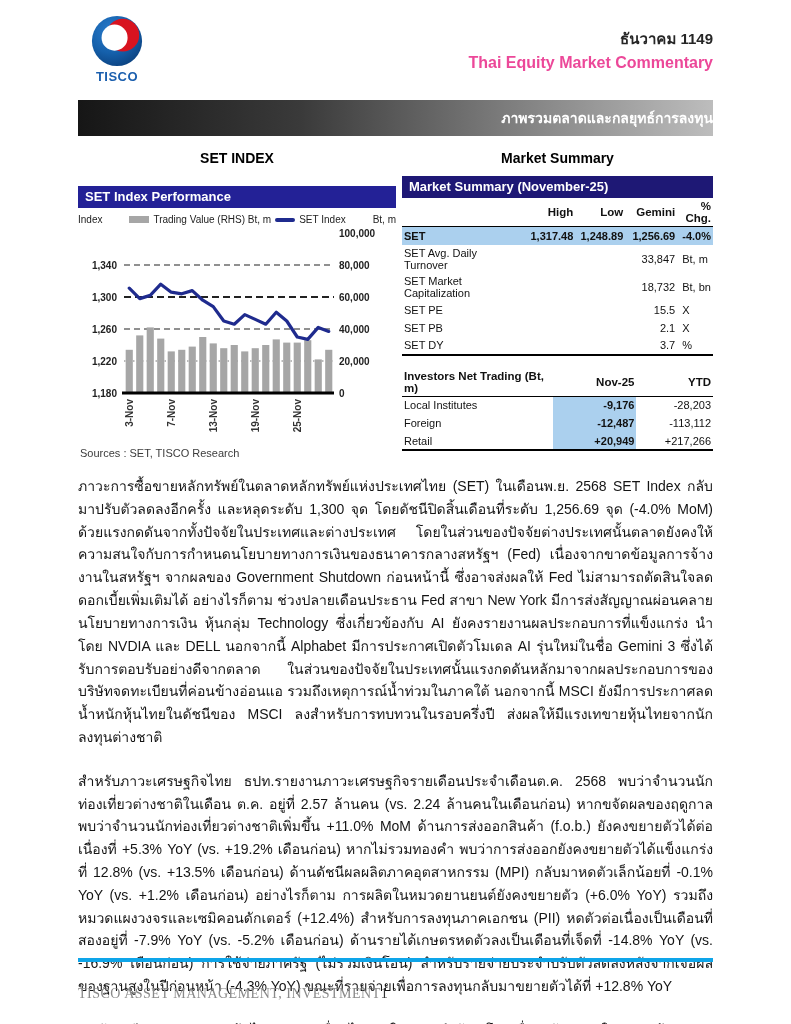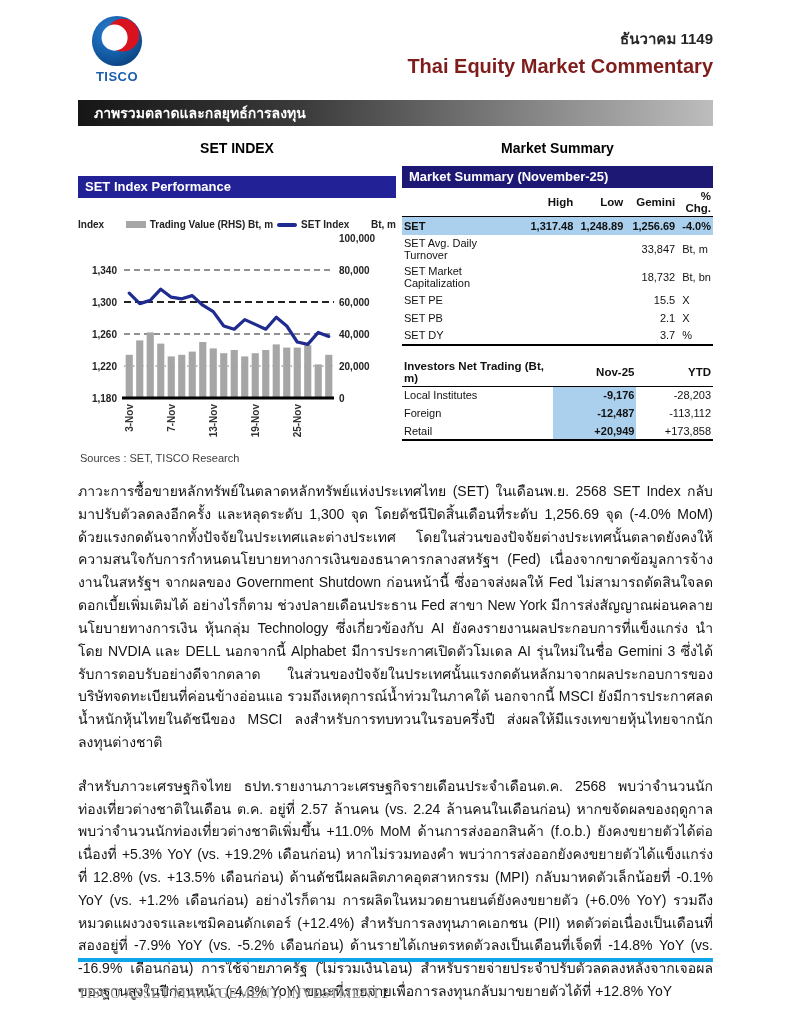--- a/index.html
+++ b/index.html
@@ -13,37 +13,37 @@
   }
   .page { width:791px; height:1024px; padding:14px 78px 0 78px; position:relative; }
 
   
   .hdr { display:flex; justify-content:space-between; align-items:flex-start; height:82px; }
   .logo { width:70px; text-align:center; padding-left:8px; }
   .logo svg { display:block; margin:0 auto; }
   .logo-word { font-weight:800; color:#1b5fae; font-size:13px; letter-spacing:.5px; margin-top:1px; }
   .hdr-right { text-align:right; padding-top:14px; line-height:1.5; }
   .hdr-date { font-size:15px; font-weight:bold; color:#262626; }
-  .hdr-title { font-size:20px; font-weight:bold; color:#7f1d1d; }
-
-  
-  .banner { margin-top:4px; height:26px; display:flex; align-items:center;
-    background:linear-gradient(to right,#161616 0%, #3a3a3a 35%, #8c8c8c 75%, #bdbdbd 100%); }
+  .hdr-title { font-size:16px; font-weight:bold; color:#ec4899; }
+
+  
+  .banner { margin-top:4px; height:36px; display:flex; align-items:center;
+    background:linear-gradient(to right,#161616 0%, #3a3a3a 35%, #8c8c8c 75%, #bdbdbd 100%);justify-content:flex-end; }
   .banner-stripe { width:7px; height:26px; flex:0 0 7px; }
   .banner-text { color:#ffffff; font-weight:bold; font-size:14px; padding-left:9px; }
 
   
   .cols { display:flex; margin-top:14px; }
   .col-left { width:318px; margin-right:6px; }
   .col-right { width:311px; }
   .col-title { text-align:center; font-weight:bold; font-size:14px; color:#000; margin-bottom:10px; }
 
   
   .chart-hdr { color:#fff; font-weight:bold; font-size:13px; padding:3px 7px 4px 7px; }
-  .chart-legend { display:flex; align-items:center; justify-content:space-between; margin-top:21px; font-size:10px; font-weight:bold; color:#222; }
+  .chart-legend { display:flex; align-items:center; justify-content:space-between; margin-top:6px; font-size:10px; font-weight:normal; color:#222; }
   .legend-mid { display:flex; align-items:center; gap:4px; }
   .sw-bar { width:20px; height:7px; display:inline-block; }
   .sw-line { width:20px; height:4px; border-radius:2px; display:inline-block; }
   .chart-sources { font-size:11px; color:#3c3c3c; margin-top:2px; padding-left:2px; }
 
   
   .ms-hdr { color:#fff; font-weight:bold; font-size:13px; padding:3px 7px 4px 7px; }
   table { border-collapse:collapse; width:100%; font-size:11px; color:#111; }
   .ms-table td, .ms-table th, .inv-table td, .inv-table th { padding:2px 2px; height:18px; vertical-align:middle; }
   .ms-colhdr th { font-weight:bold; text-align:right; border-bottom:1.5px solid #000; font-size:11.5px; }
@@ -252,21 +252,21 @@
     <td class="num">-28,203</td>
   </tr>
             <tr>
     <td class="lbl">Foreign</td>
     <td class="num inv-nov hl" style="background: rgb(171, 208, 238); padding-left: 44px;">-12,487</td>
     <td class="num">-113,112</td>
   </tr>
             <tr>
     <td class="lbl thick-bottom">Retail</td>
     <td class="num inv-nov hl thick-bottom" style="background: rgb(171, 208, 238);">+20,949</td>
-    <td class="num thick-bottom">+173,858</td>
+    <td class="num thick-bottom">+217,266</td>
   </tr>
           </tbody>
       </table>
     </div>
   </div>
 
   <div class="bodytext" id="bodytext">
       <p>ภาวะการซื้อขายหลักทรัพย์ในตลาดหลักทรัพย์แห่งประเทศไทย (SET) ในเดือนพ.ย. 2568 SET Index กลับมาปรับตัวลดลงอีกครั้ง และหลุดระดับ 1,300 จุด โดยดัชนีปิดสิ้นเดือนที่ระดับ 1,256.69 จุด (-4.0% MoM) ด้วยแรงกดดันจากทั้งปัจจัยในประเทศและต่างประเทศ โดยในส่วนของปัจจัยต่างประเทศนั้นตลาดยังคงให้ความสนใจกับการกำหนดนโยบายทางการเงินของธนาคารกลางสหรัฐฯ (Fed) เนื่องจากขาดข้อมูลการจ้างงานในสหรัฐฯ จากผลของ Government Shutdown ก่อนหน้านี้ ซึ่งอาจส่งผลให้ Fed ไม่สามารถตัดสินใจลดดอกเบี้ยเพิ่มเติมได้ อย่างไรก็ตาม ช่วงปลายเดือนประธาน Fed สาขา New York มีการส่งสัญญาณผ่อนคลายนโยบายทางการเงิน หุ้นกลุ่ม Technology ซึ่งเกี่ยวข้องกับ AI ยังคงรายงานผลประกอบการที่แข็งแกร่ง นำโดย NVDIA และ DELL นอกจากนี้ Alphabet มีการประกาศเปิดตัวโมเดล AI รุ่นใหม่ในชื่อ Gemini 3 ซึ่งได้รับการตอบรับอย่างดีจากตลาด ในส่วนของปัจจัยในประเทศนั้นแรงกดดันหลักมาจากผลประกอบการของบริษัทจดทะเบียนที่ค่อนข้างอ่อนแอ รวมถึงเหตุการณ์น้ำท่วมในภาคใต้ นอกจากนี้ MSCI ยังมีการประกาศลดน้ำหนักหุ้นไทยในดัชนีของ MSCI ลงสำหรับการทบทวนในรอบครึ่งปี ส่งผลให้มีแรงเทขายหุ้นไทยจากนักลงทุนต่างชาติ</p>
       <p>สำหรับภาวะเศรษฐกิจไทย ธปท.รายงานภาวะเศรษฐกิจรายเดือนประจำเดือนต.ค. 2568 พบว่าจำนวนนักท่องเที่ยวต่างชาติในเดือน ต.ค. อยู่ที่ 2.57 ล้านคน (vs. 2.24 ล้านคนในเดือนก่อน) หากขจัดผลของฤดูกาลพบว่าจำนวนนักท่องเที่ยวต่างชาติเพิ่มขึ้น +11.0% MoM ด้านการส่งออกสินค้า (f.o.b.) ยังคงขยายตัวได้ต่อเนื่องที่ +5.3% YoY (vs. +19.2% เดือนก่อน) หากไม่รวมทองคำ พบว่าการส่งออกยังคงขยายตัวได้แข็งแกร่งที่ 12.8% (vs. +13.5% เดือนก่อน) ด้านดัชนีผลผลิตภาคอุตสาหกรรม (MPI) กลับมาหดตัวเล็กน้อยที่ -0.1% YoY (vs. +1.2% เดือนก่อน) อย่างไรก็ตาม การผลิตในหมวดยานยนต์ยังคงขยายตัว (+6.0% YoY) รวมถึงหมวดแผงวงจรและเซมิคอนดักเตอร์ (+12.4%) สำหรับการลงทุนภาคเอกชน (PII) หดตัวต่อเนื่องเป็นเดือนที่สองอยู่ที่ -7.9% YoY (vs. -5.2% เดือนก่อน) ด้านรายได้เกษตรหดตัวลงเป็นเดือนที่เจ็ดที่ -14.8% YoY (vs. -16.9% เดือนก่อน) การใช้จ่ายภาครัฐ (ไม่รวมเงินโอน) สำหรับรายจ่ายประจำปรับตัวลดลงหลังจากเจอผลของฐานสูงในปีก่อนหน้า (-4.3% YoY) ขณะที่รายจ่ายเพื่อการลงทุนกลับมาขยายตัวได้ที่ +12.8% YoY</p>
       <p>เรายังคงมีมุมมองว่าตลาดหุ้นไทยน่าจะเคลื่อนไหวอยู่ในกรอบจำกัด โดยเชื่อว่านักลงทุนในตลาดเฝ้ารอการเปลี่ยนแปลงของปัจจัยด้านเศรษฐกิจมหภาคที่สำคัญที่กำหนดทิศทางตลาดหุ้นไทย ได้แก่ 1) ทิศทางอัตราดอกเบี้ยและนโยบายการผ่อนคลายด้านการเงินจากธปท. สำหรับการกระตุ้นเศรษฐกิจ 2) การเลือกตั้งทั่วไปที่จะมีขึ้นในช่วงปี 2569 ซึ่งในระยะสั้นนี้ ทั้งสองปัจจัยดังกล่าวยังค่อนข้างขาดความชัดเจนที่จะเรียกความเชื่อมั่นกลับมาในตลาดอีกครั้ง อย่างไรก็ตามด้วยมุมมองต่อความเสี่ยงขาลงที่จำกัดของหุ้น</p>

